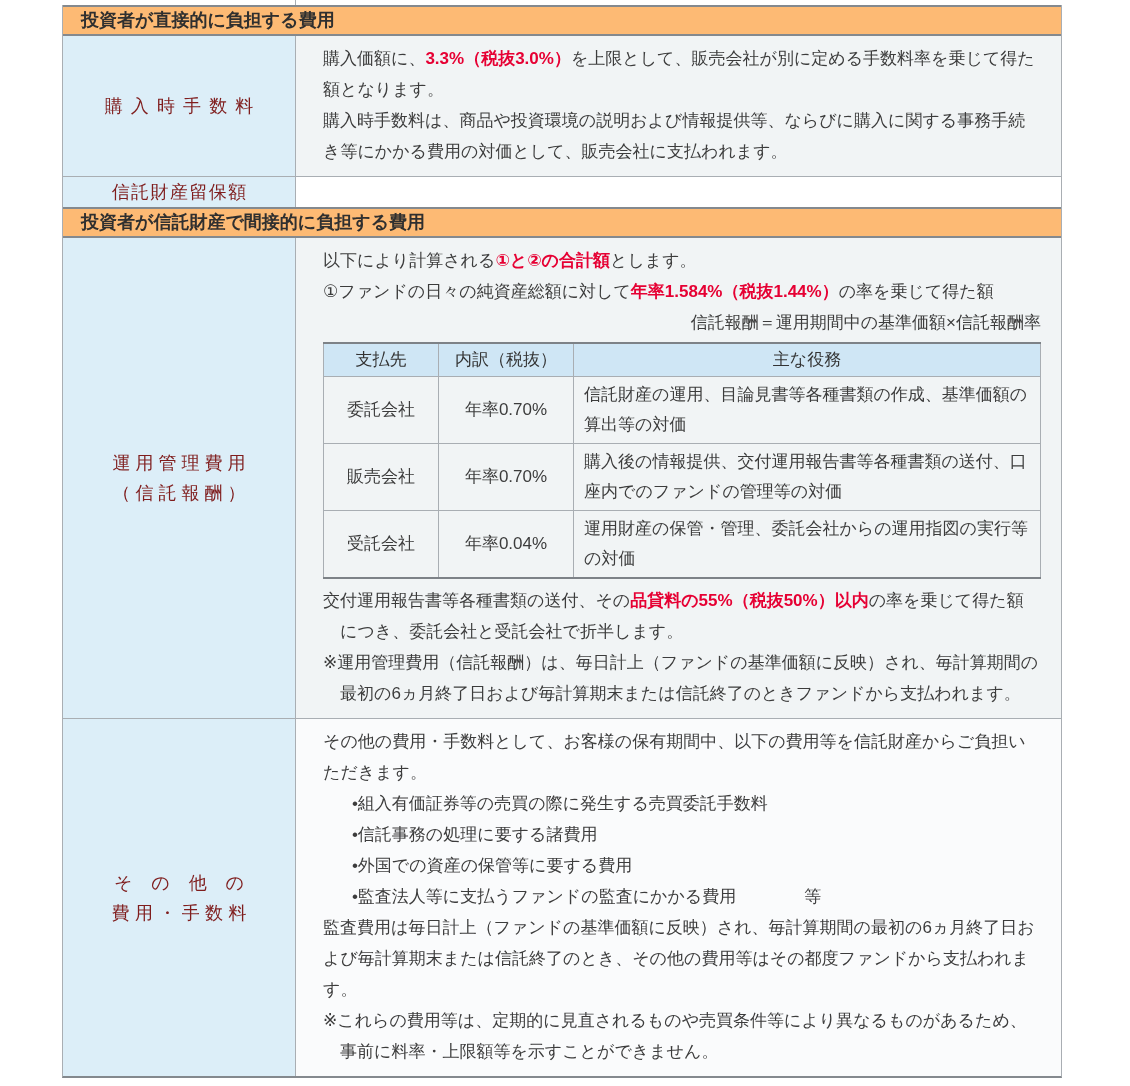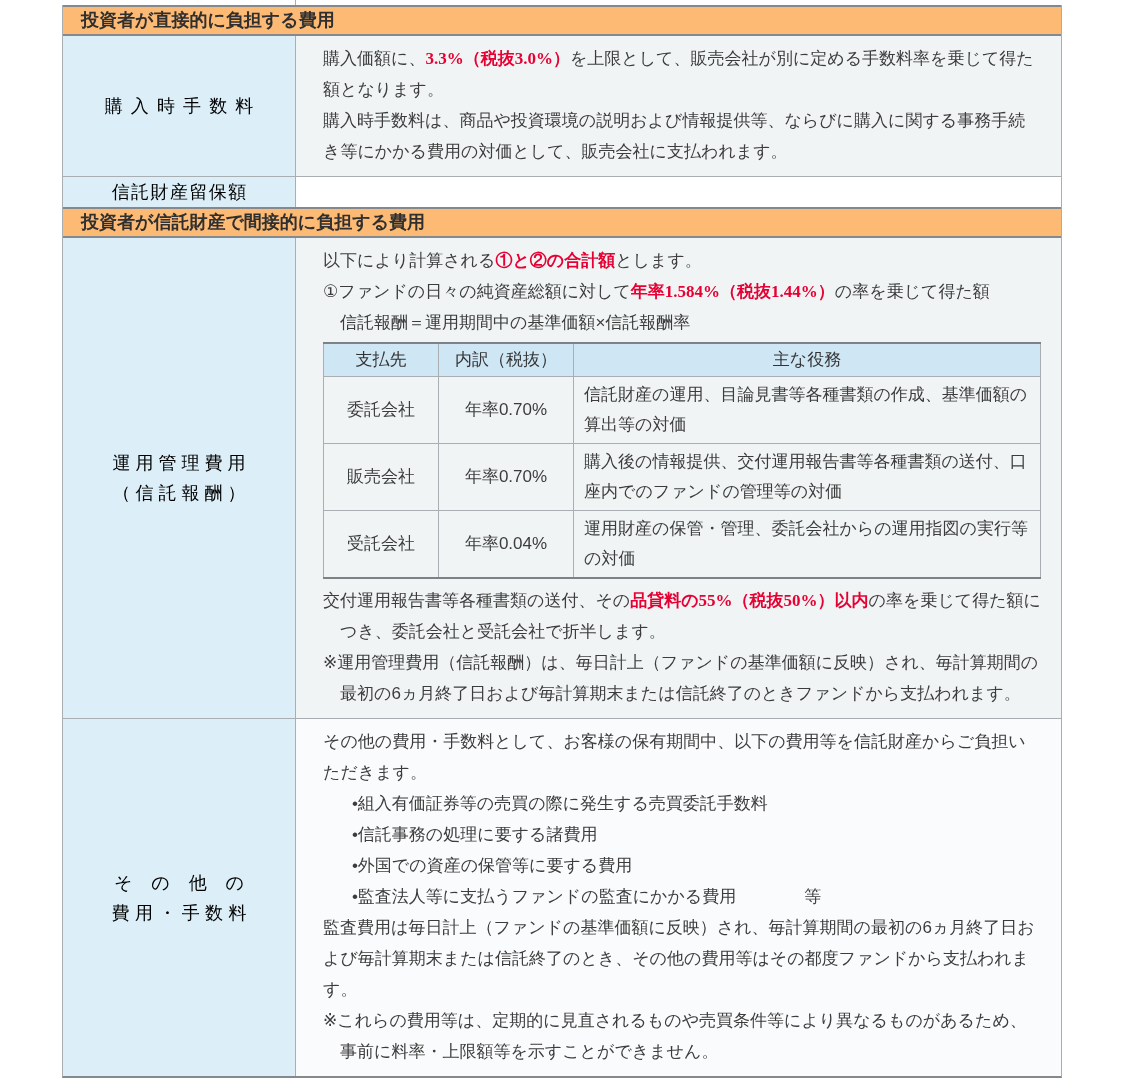--- a/index.html
+++ b/index.html
@@ -36,37 +36,37 @@
     width:233px;
     min-width:233px;
     background:#dceef8;
     border-right:1px solid #a9aeb3;
     display:flex;
     flex-direction:column;
     align-items:center;
     justify-content:center;
     text-align:center;
     font-size:18px;
-    color:#000000;
+    color:#7f1d1d;
     line-height:30px;
     box-sizing:border-box;
   }
   .content-cell{
     flex:1;
     padding:7px 20px 9px 27px;
     font-size:17px;
     line-height:31px;
     box-sizing:border-box;
   }
   .bg-a{background:#f1f4f5;}
   .bg-b{background:#fafbfc;}
   .content-cell p{margin:0;}
-  .red{color:#e60033;font-weight:bold;font-family:Liberation Serif, serif;}
+  .red{color:#e60033;font-weight:bold;}
   .hang{padding-left:1em;text-indent:-1em;}
-  .indent1{padding-left:1em;}
+  .indent1{padding-left:1em;text-align:right;}
   .bullet-line{padding-left:1.7em;}
 
   .ls-wide{letter-spacing:.45em;padding-left:.45em;}
   .ls-small{letter-spacing:.08em;padding-left:.08em;}
   .ls-med{letter-spacing:.28em;padding-left:.28em;}
   .ls-xwide{letter-spacing:1.05em;padding-left:1.05em;}
   .ls-med2{letter-spacing:.3em;padding-left:.3em;}
 
   .inner-table{
     width:100%;

